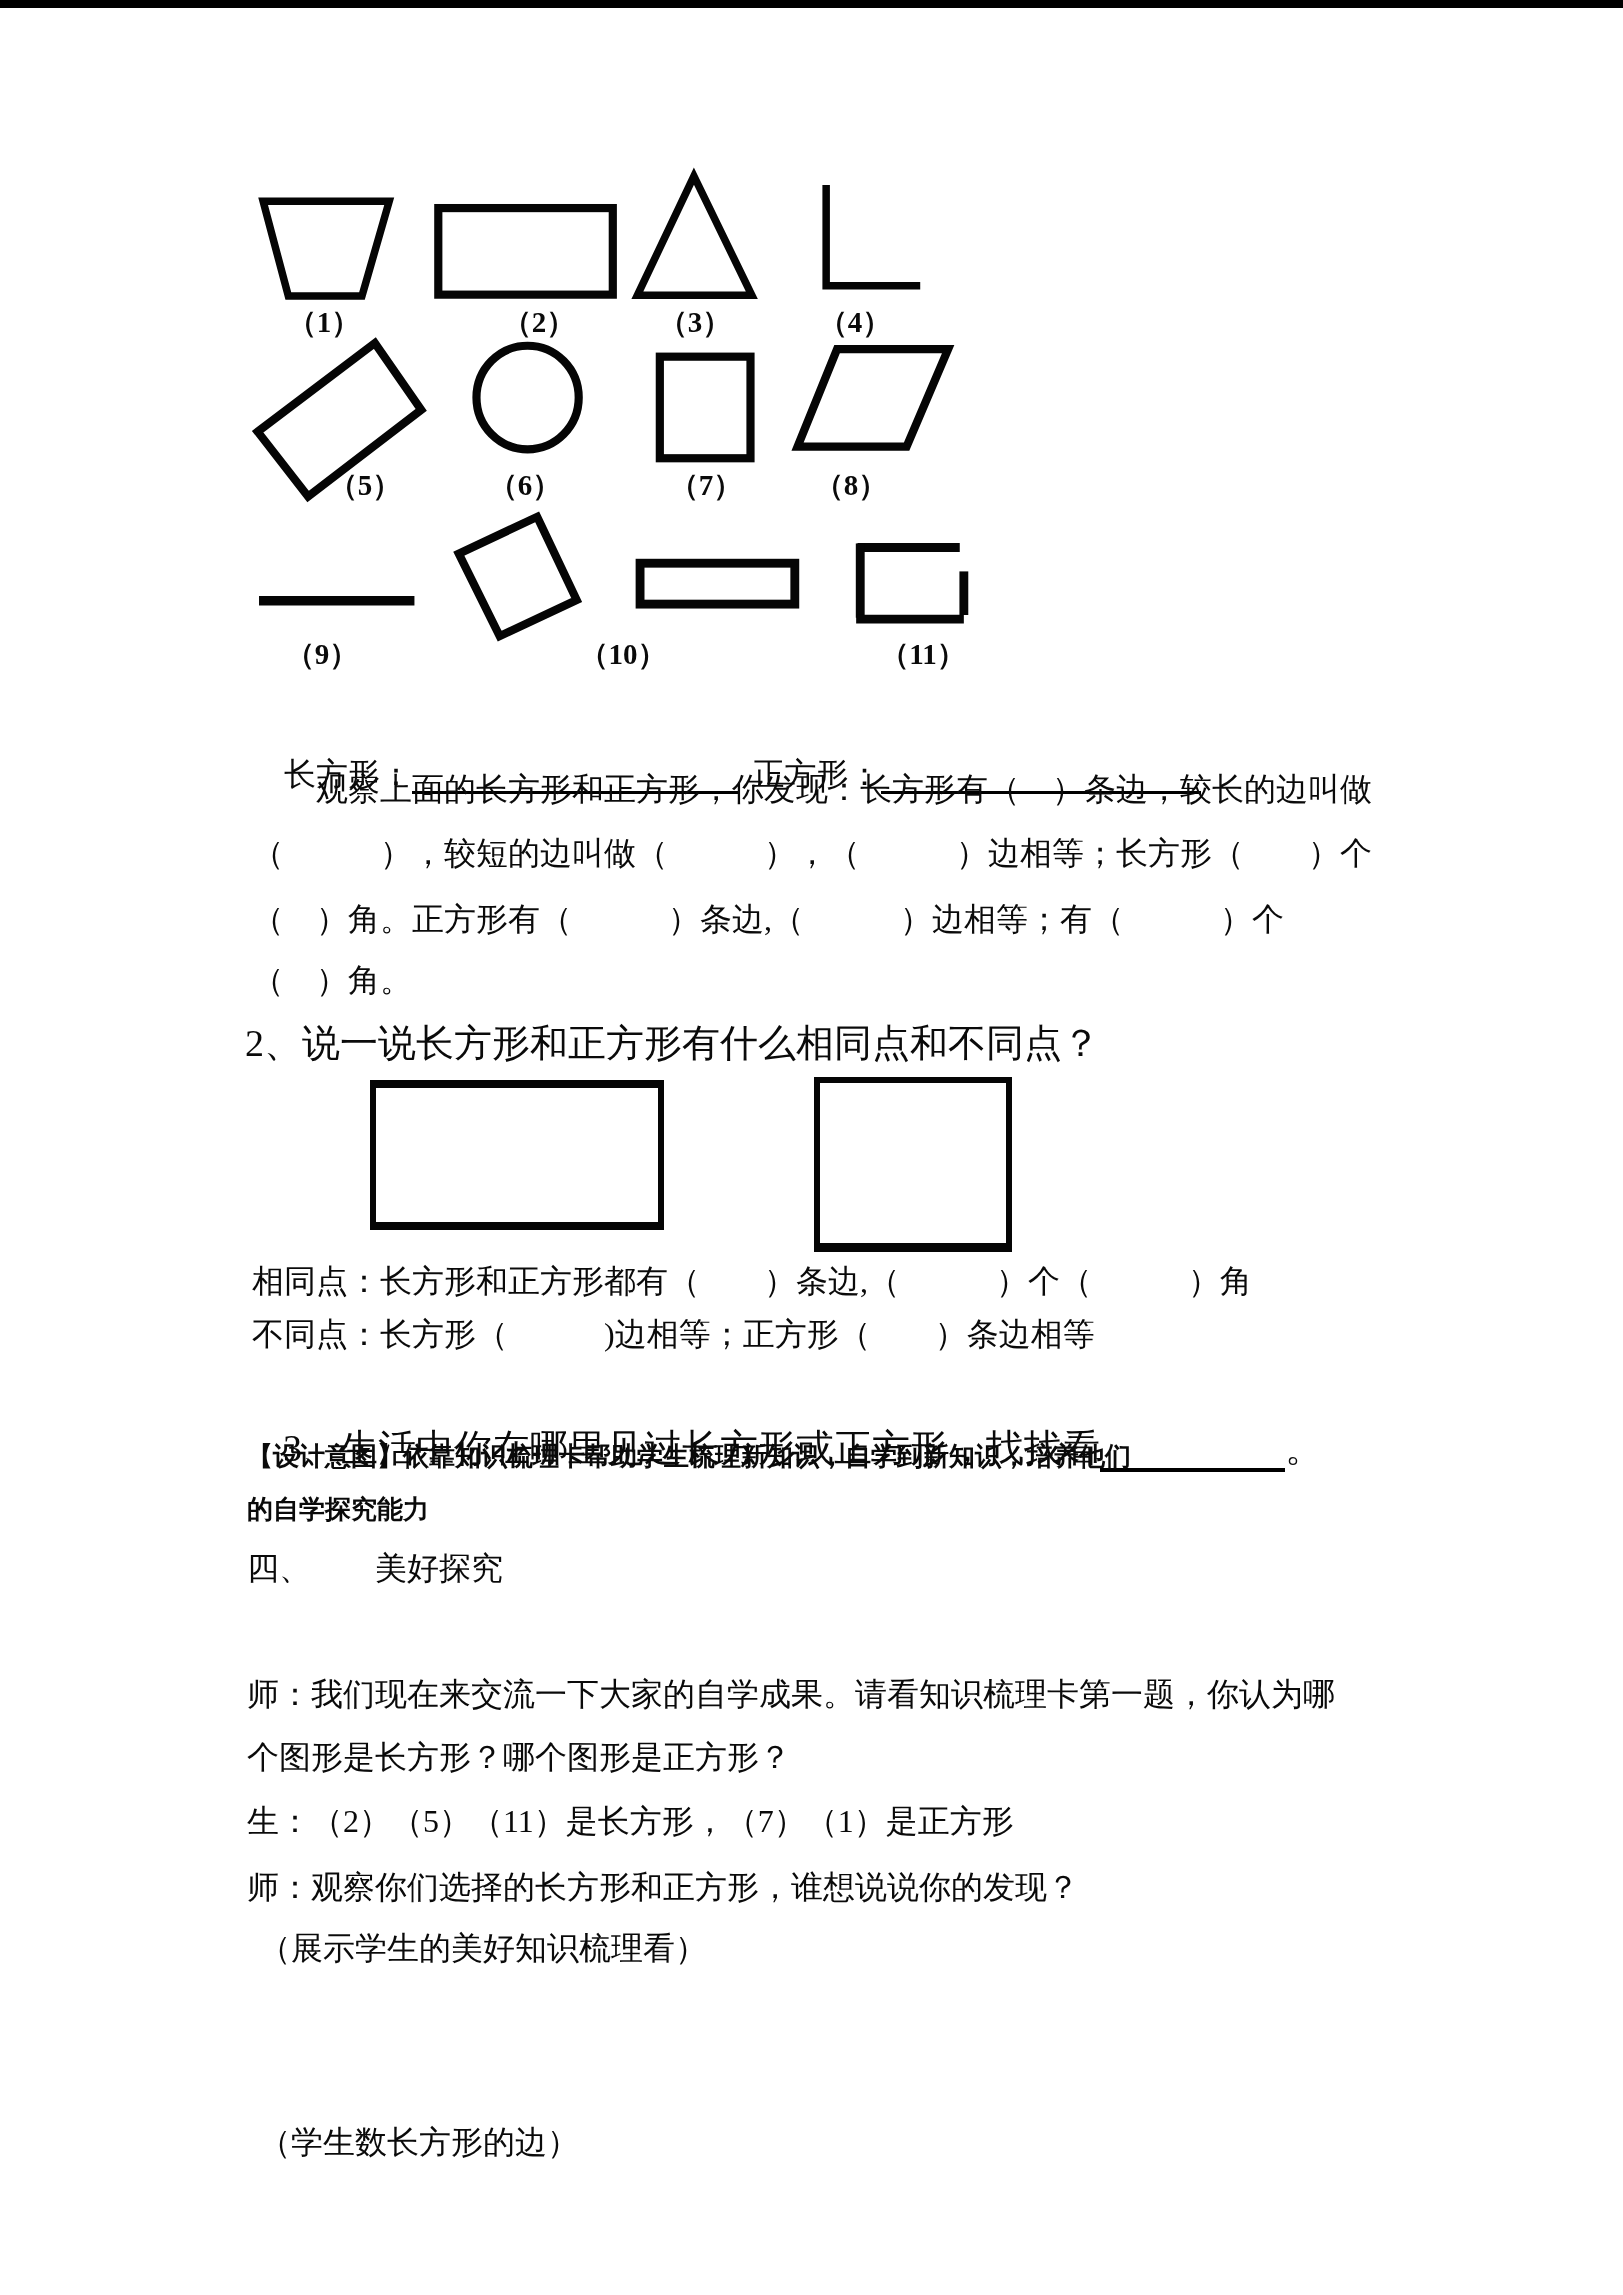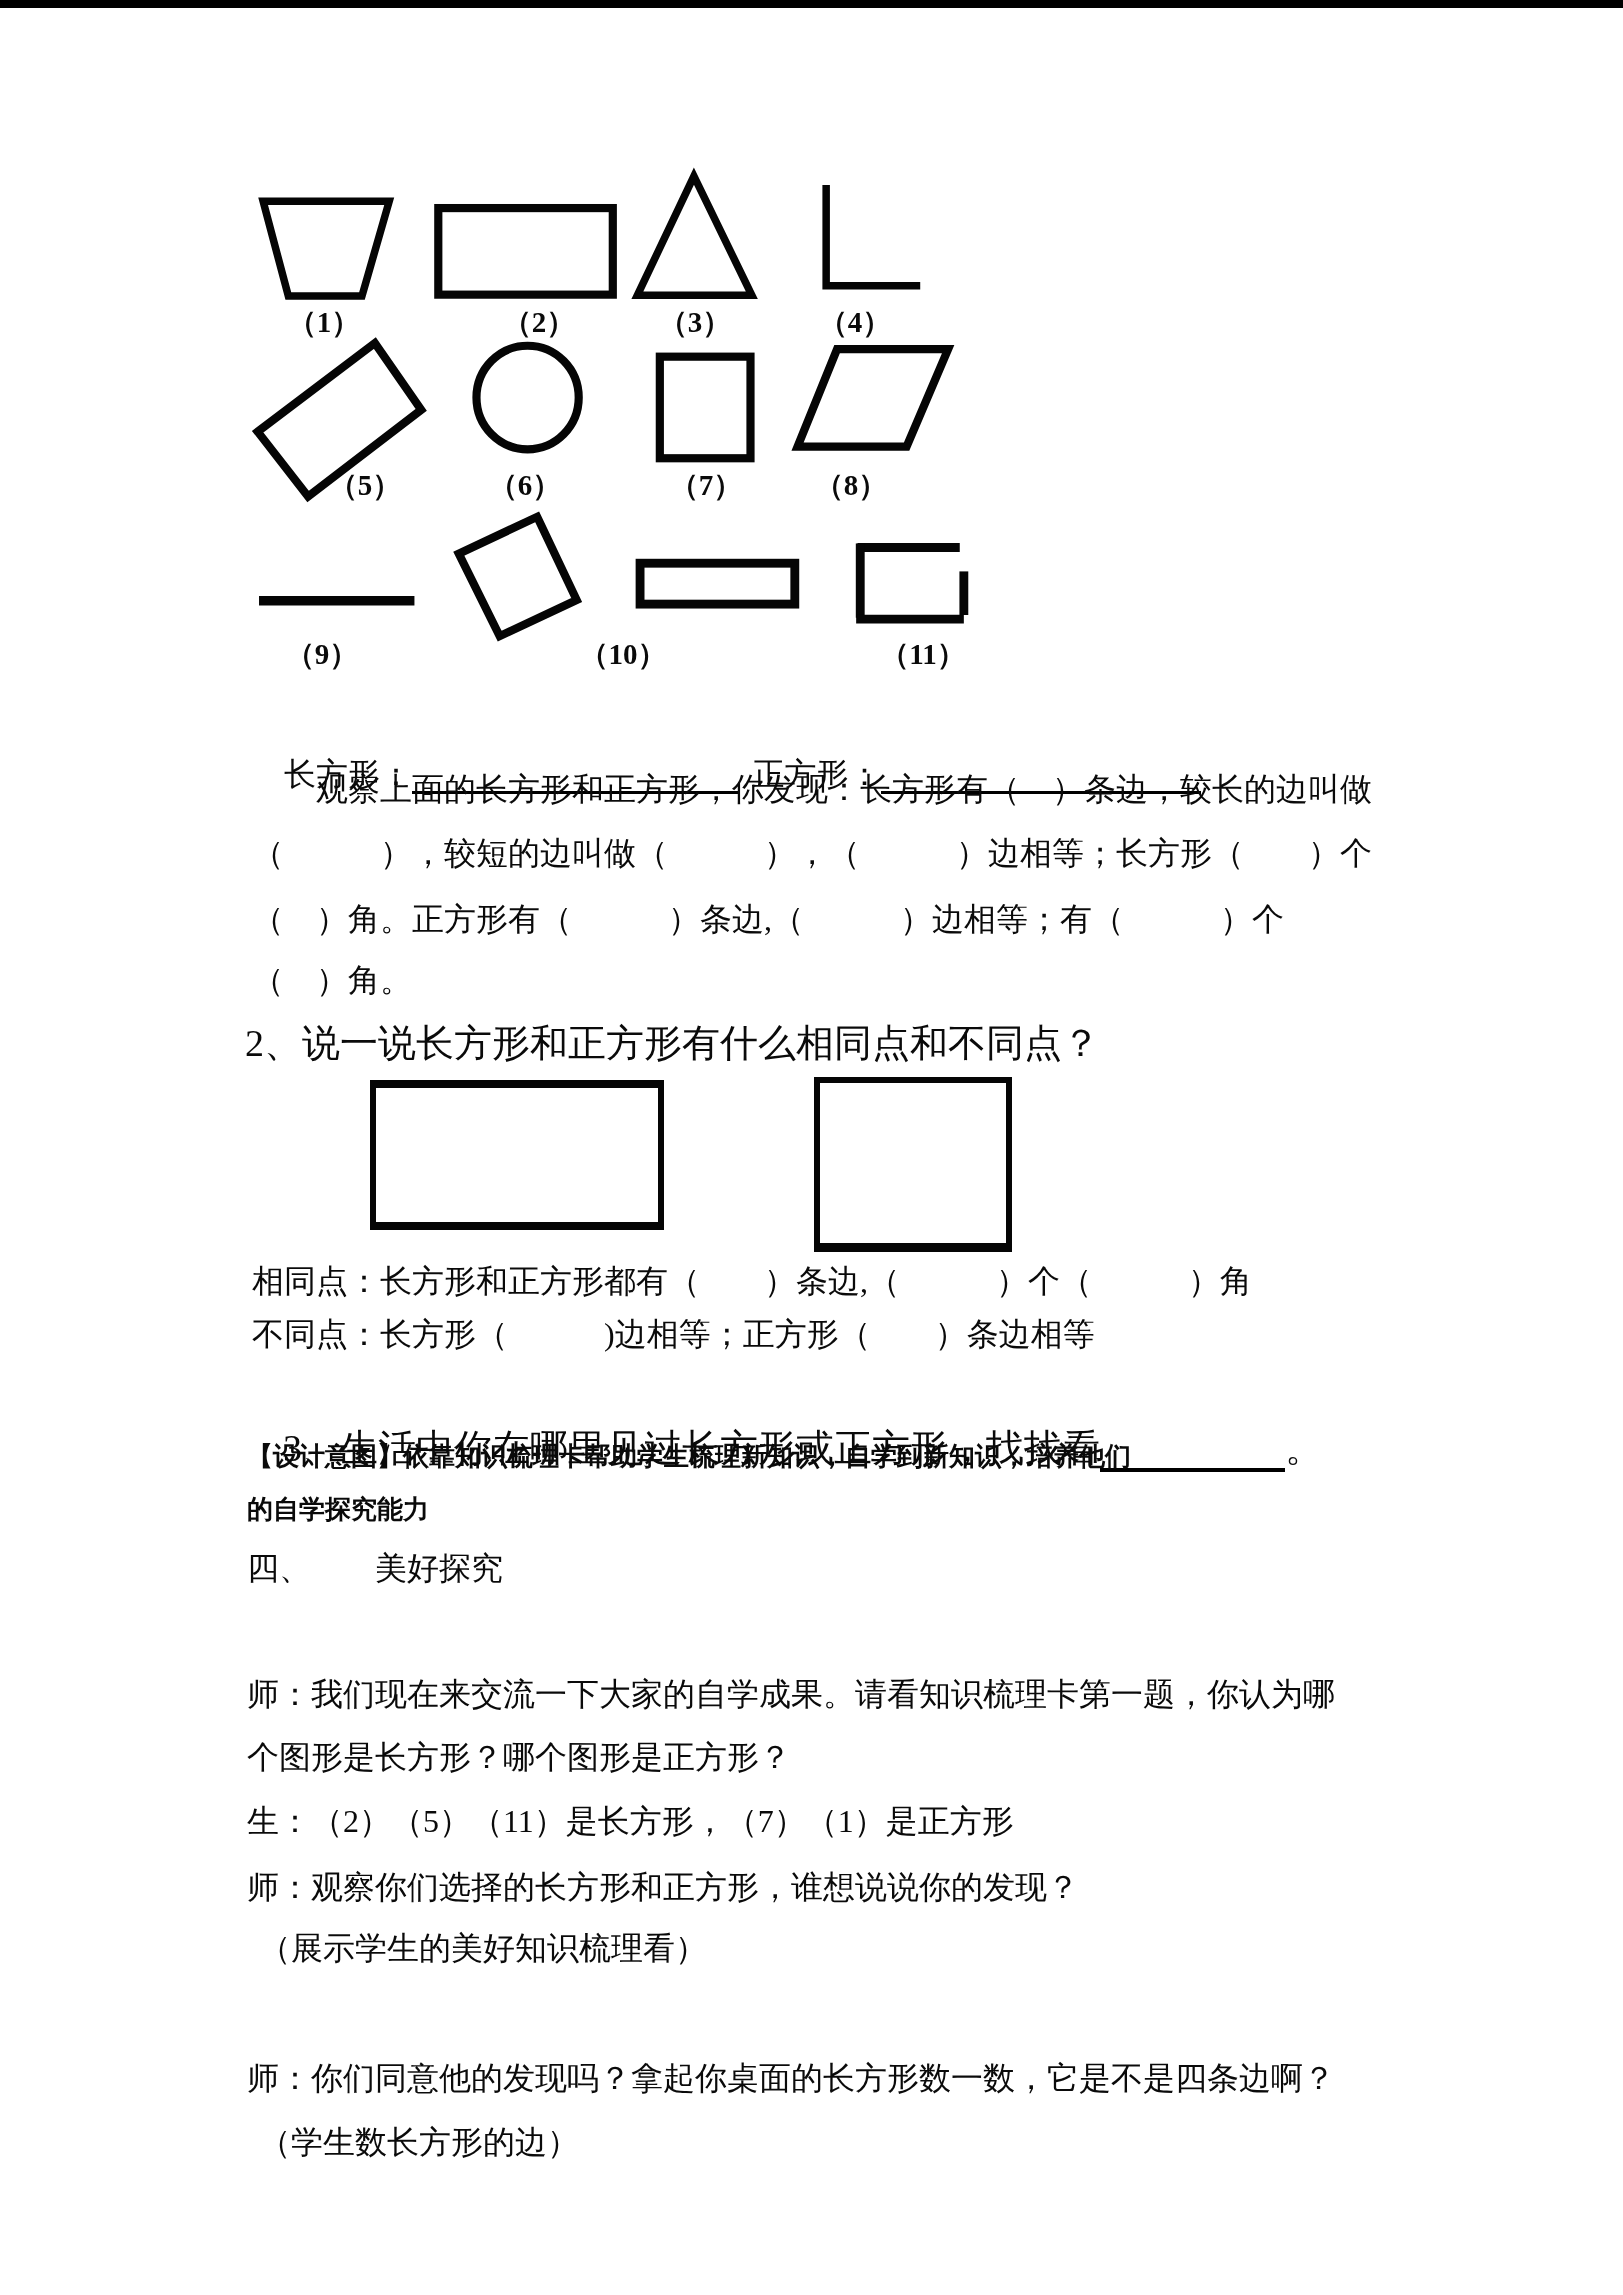--- a/index.html
+++ b/index.html
@@ -93,17 +93,16 @@
   <div class="t kaiti" style="left:247px;top:1441px">【设计意图】依靠知识梳理卡帮助学生梳理新知识，自学到新知识，培养他们</div>
   <div class="t kaiti" style="left:247px;top:1494px">的自学探究能力</div>
 
   <div class="t" style="left:247px;top:1548px">四、　　美好探究</div>
 
   <div class="t" style="left:247px;top:1674px">师：我们现在来交流一下大家的自学成果。请看知识梳理卡第一题，你认为哪</div>
   <div class="t" style="left:247px;top:1737px">个图形是长方形？哪个图形是正方形？</div>
   <div class="t" style="left:247px;top:1801px">生：（2）（5）（11）是长方形，（7）（1）是正方形</div>
   <div class="t" style="left:247px;top:1867px">师：观察你们选择的长方形和正方形，谁想说说你的发现？</div>
   <div class="t" style="left:259px;top:1928px">（展示学生的美好知识梳理看）</div>
-  <div class="t" style="left:247px;top:2058px">师：你们同意他的发现吗？拿起你桌面的长方形数一数，它是不是四条边啊？</div>
   <div class="t" style="left:259px;top:2122px">（学生数长方形的边）</div>
 
 </div>
 
 
 </body></html>

